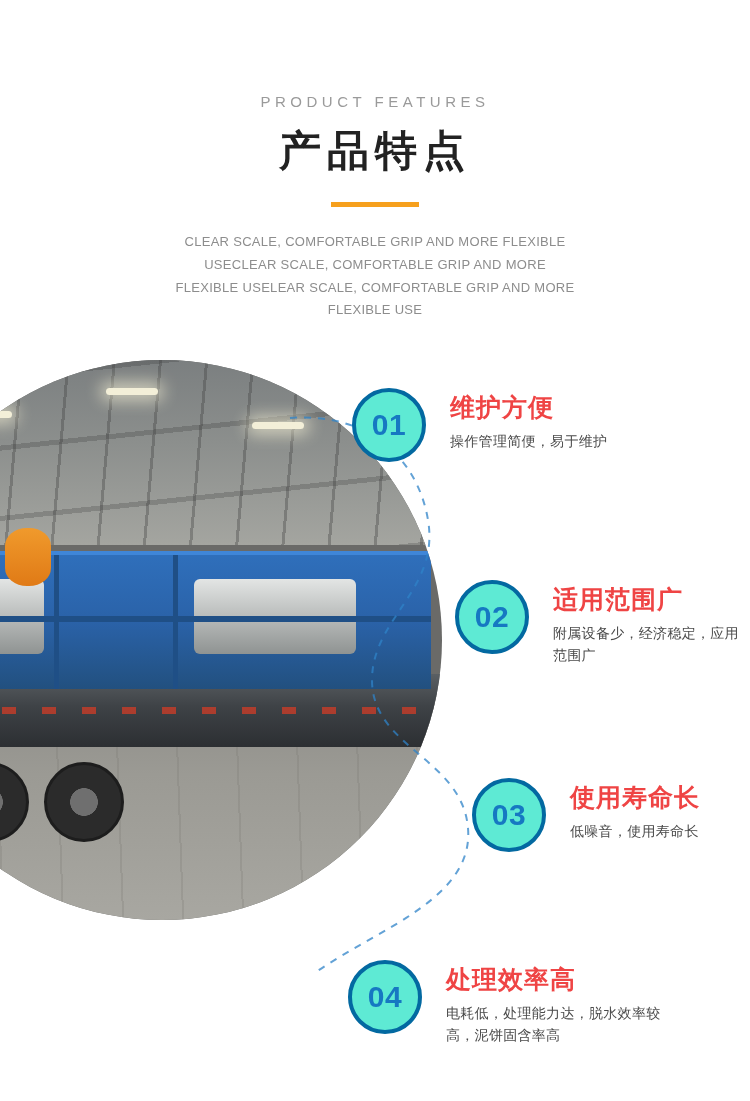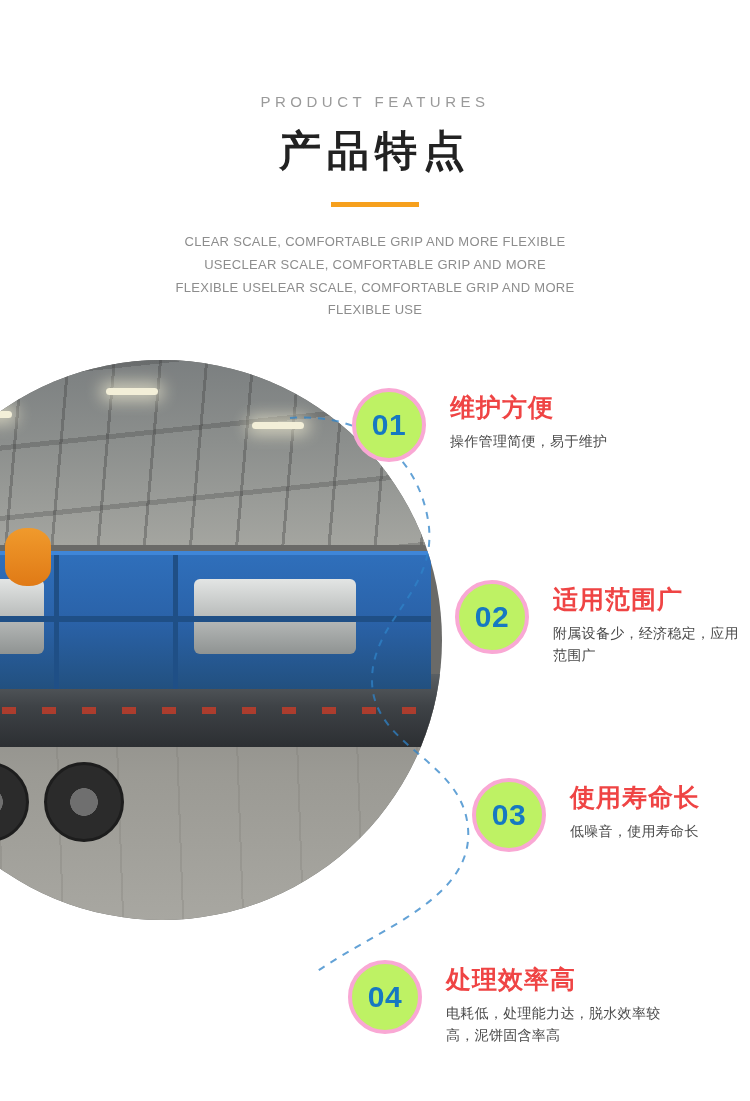--- a/index.html
+++ b/index.html
@@ -153,22 +153,22 @@
   
   .feature {
     position: absolute;
     display: flex;
     align-items: flex-start;
   }
   .badge {
     width: 74px;
     height: 74px;
     border-radius: 50%;
-    background: #bef264;
-    border: 4px solid #f9a8d4;
+    background: #5eead4;
+    border: 4px solid #0369a1;
     box-sizing: border-box;
     color: #1678c2;
     font-size: 30px;
     font-weight: 700;
     display: flex;
     align-items: center;
     justify-content: center;
     flex: 0 0 auto;
     letter-spacing: 0.5px;
   }

